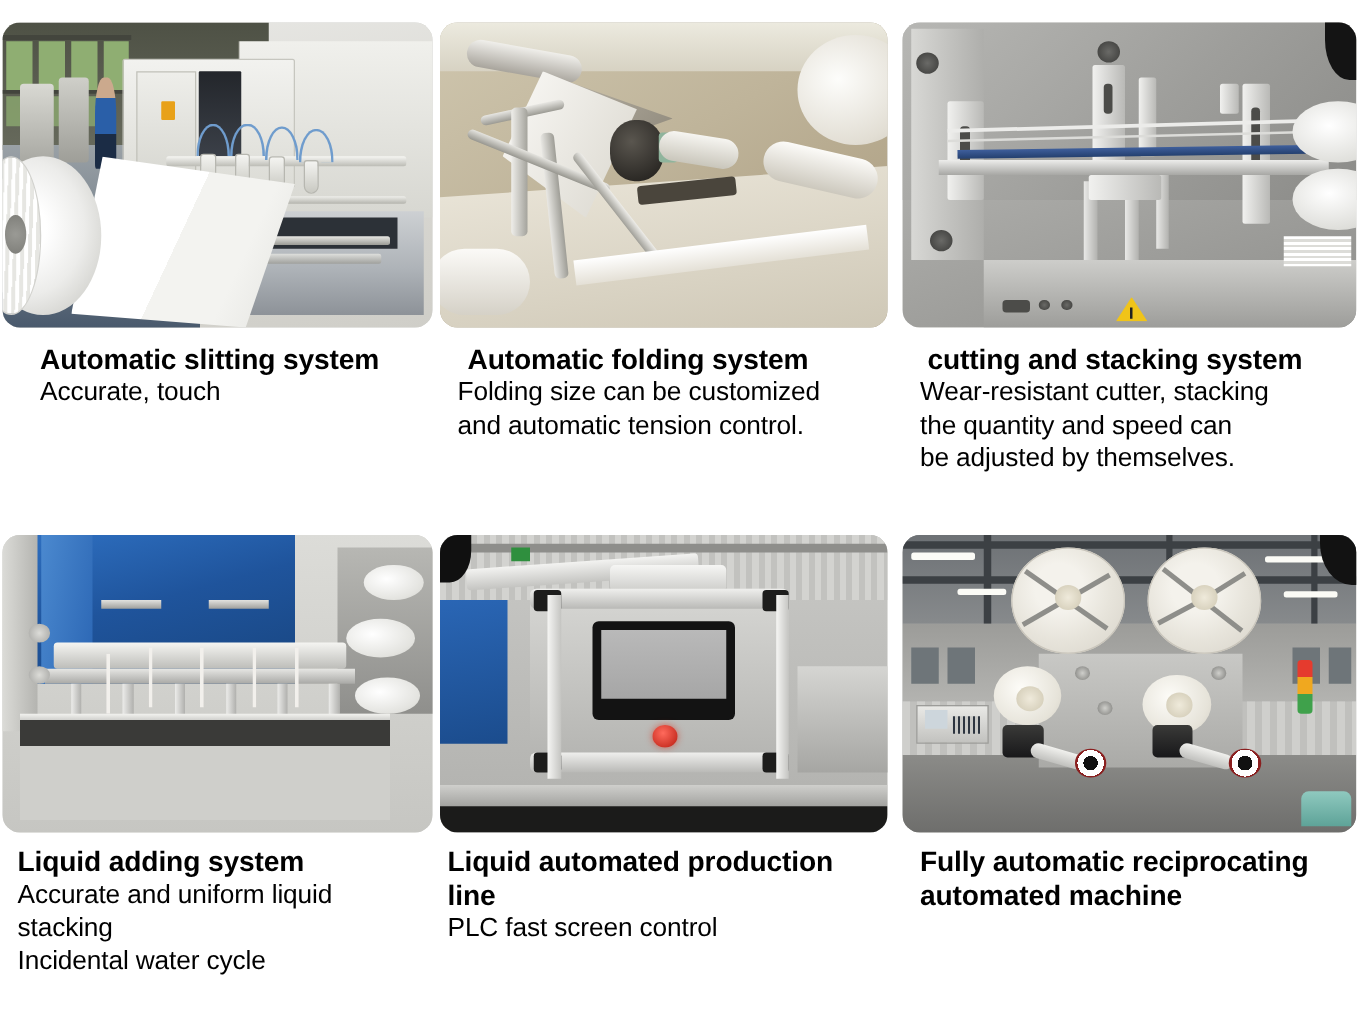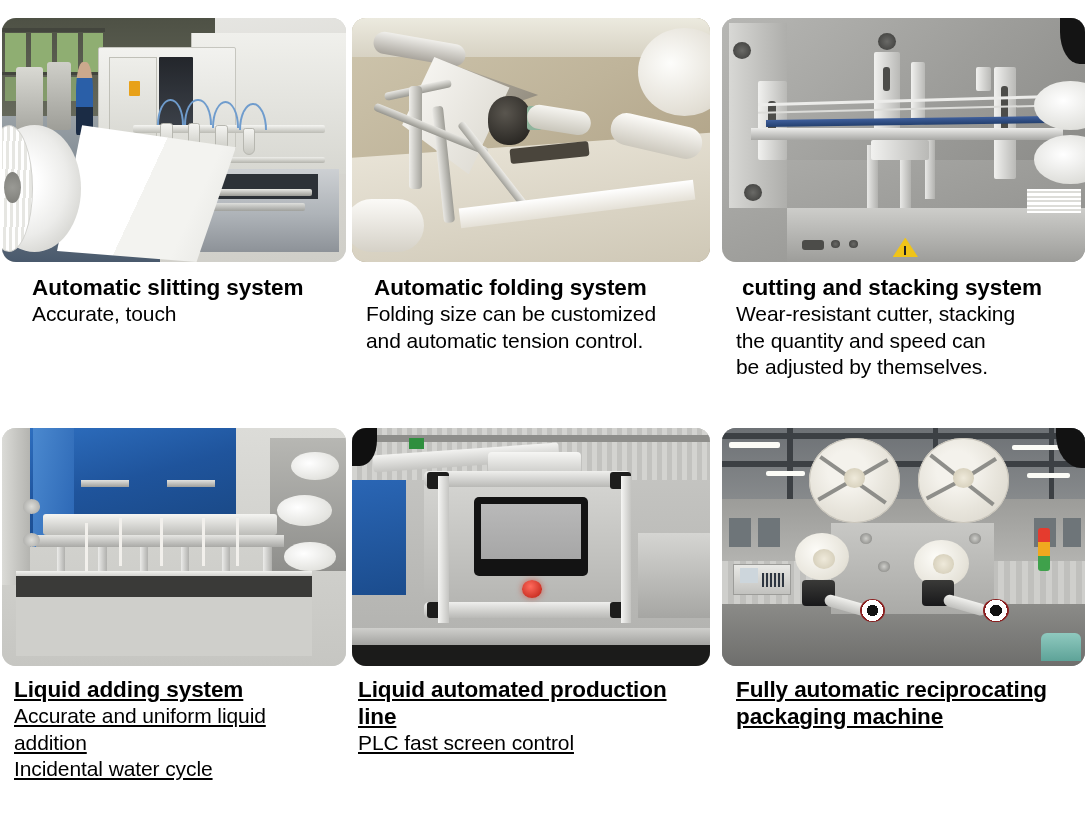--- a/index.html
+++ b/index.html
@@ -37,21 +37,21 @@
 
   .scene { position: absolute; inset: 0; }
   .p { position: absolute; }
 
   
   .caption {
     position: absolute; left: 0; right: 0;
     top: 274px;
     color: #000;
   }
-  .row-2 .caption { top: 258px; text-decoration: underline; }
+  .row-2 .caption { top: 258px; }
   .cap-title {
     font-weight: bold;
     font-size: 22.5px;
     line-height: 27px;
     letter-spacing: -0.1px;
     white-space: pre-line;
   }
   .cap-body {
     font-size: 21px;
     line-height: 26.5px;
@@ -475,21 +475,21 @@
           <div class="p tube" style="left:68%;top:38%;width:8%"></div>
           <div class="p tanklip"></div>
           <div class="p tank"></div>
           <div class="p bolt" style="left:6%;top:30%;width:5%;height:6%;background:radial-gradient(circle,#dcdcd8,#a5a5a2);border-radius:50%;position:absolute"></div>
           <div class="p bolt" style="left:6%;top:44%;width:5%;height:6%;background:radial-gradient(circle,#dcdcd8,#a5a5a2);border-radius:50%;position:absolute"></div>
         </div>
       </div>
       <div class="caption">
         <div class="cap-title">Liquid adding system</div>
         <div class="cap-body">Accurate and uniform liquid
-addition
+stacking
 Incidental water cycle</div>
       </div>
     </div>
 
     <div class="cell col-2 ind-5">
       <div class="photo">
         <div class="scene s5">
           <div class="p roofwall"></div>
           <div class="p rafter"></div>
           <div class="p greenbox"></div>
@@ -569,18 +569,18 @@
           <div class="p hmi"></div>
           <div class="p hmiscr"></div>
           <div class="p keys"></div>
           <div class="p tower"></div>
           <div class="p teal"></div>
           <div class="p darkcorner"></div>
         </div>
       </div>
       <div class="caption">
         <div class="cap-title">Fully automatic reciprocating
-packaging machine</div>
+automated machine</div>
       </div>
     </div>
   </div>
 
 </div>
 
 </body></html>

